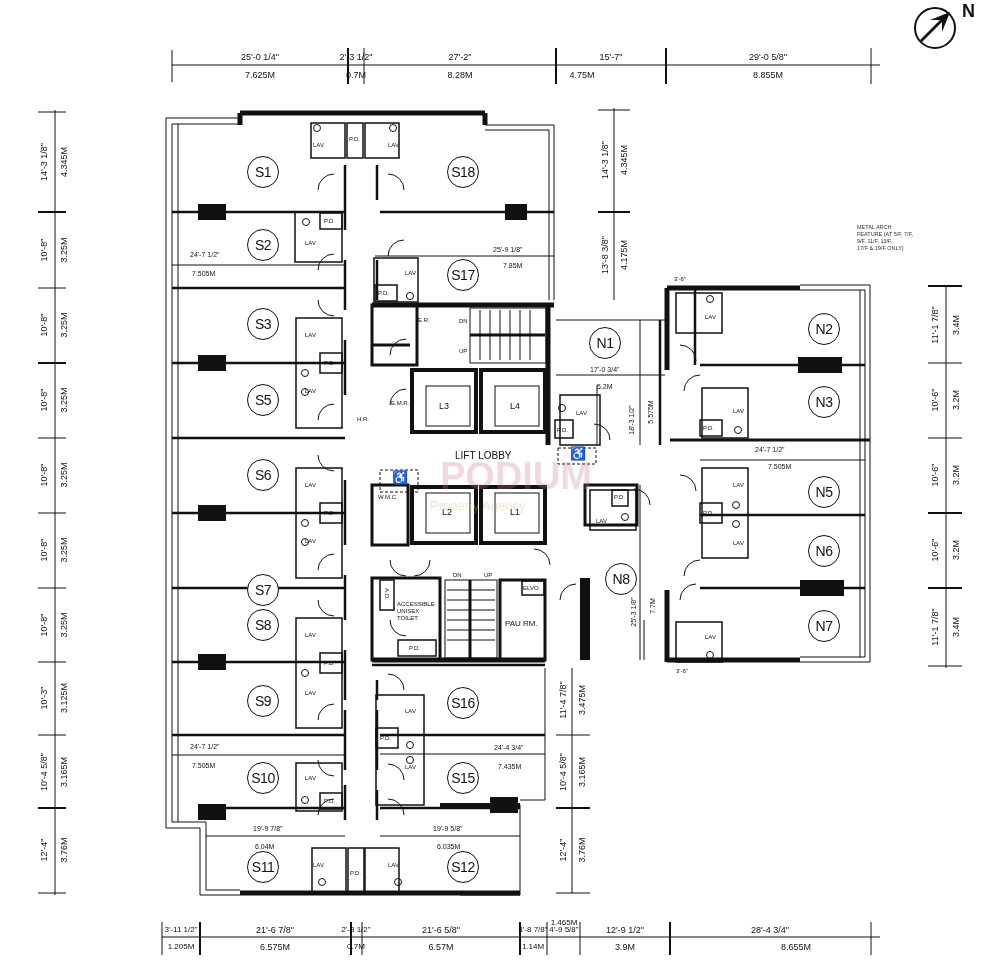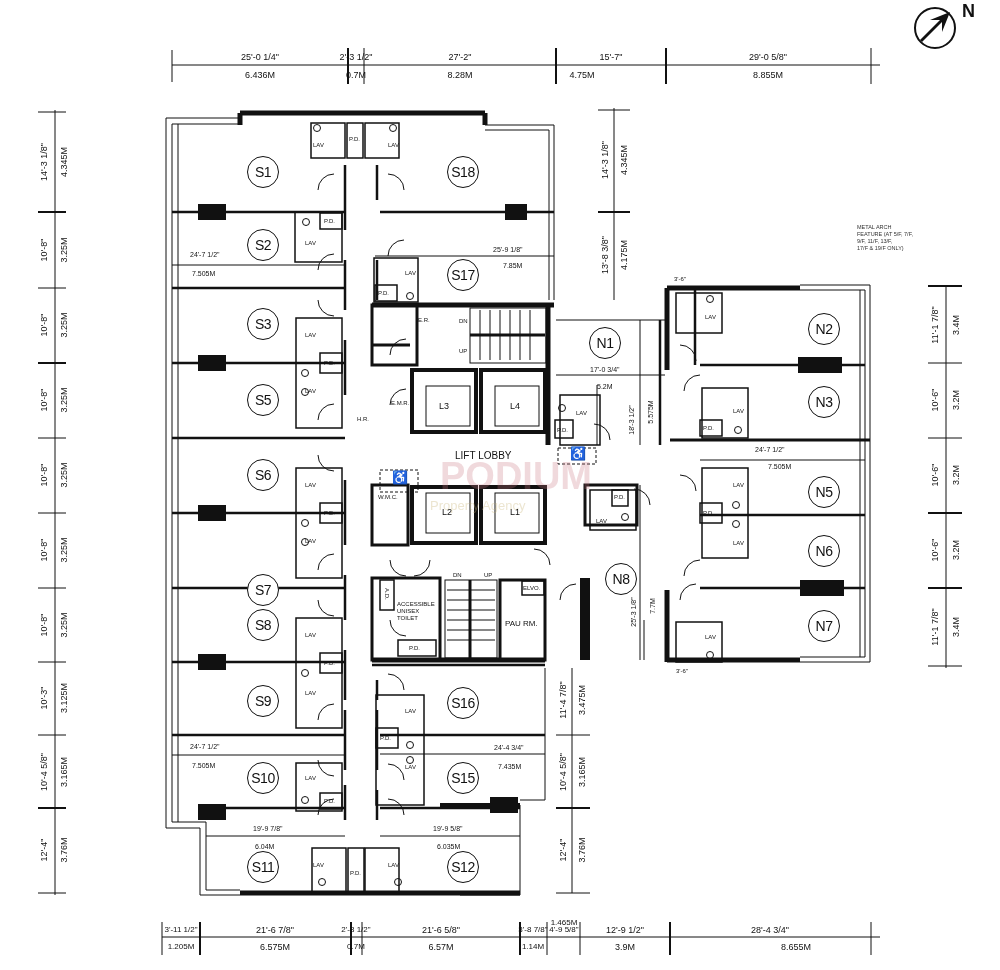--- a/index.html
+++ b/index.html
@@ -343,21 +343,21 @@
 <div class="watermark" style="left:430px;top:498px;font-size:13px;color:rgba(200,180,120,0.35);font-weight:normal;">Property Agency</div>
 
 <div class="note" style="left:857px;top:224px;">
   <div>METAL ARCH</div>
   <div>FEATURE (AT 5/F, 7/F,</div>
   <div>9/F, 11/F, 13/F,</div>
   <div>17/F &amp; 19/F ONLY)</div>
 </div>
 
 <div class="dimh" style="left:260px;top:52px;">25'-0 1/4"</div>
-<div class="dimh" style="left:260px;top:70px;">6.436M</div>
+<div class="dimh" style="left:260px;top:70px;">7.625M</div>
 <div class="dimh" style="left:356px;top:52px;">2'-3 1/2"</div>
 <div class="dimh" style="left:356px;top:70px;">0.7M</div>
 <div class="dimh" style="left:460px;top:52px;">27'-2"</div>
 <div class="dimh" style="left:460px;top:70px;">8.28M</div>
 <div class="dimh" style="left:611px;top:52px;">15'-7"</div>
 <div class="dimh" style="left:582px;top:70px;">4.75M</div>
 <div class="dimh" style="left:768px;top:52px;">29'-0 5/8"</div>
 <div class="dimh" style="left:768px;top:70px;">8.855M</div>
 
 <div class="dimh" style="left:181px;top:925px;font-size:8px;">3'-11 1/2"</div>

